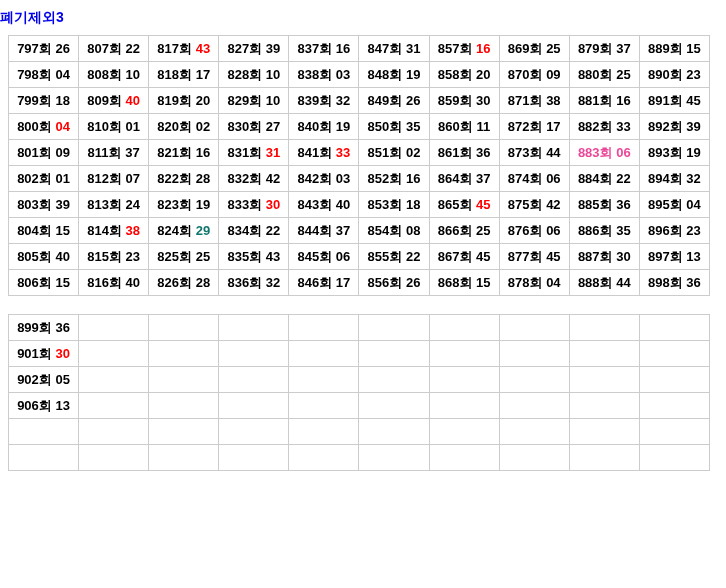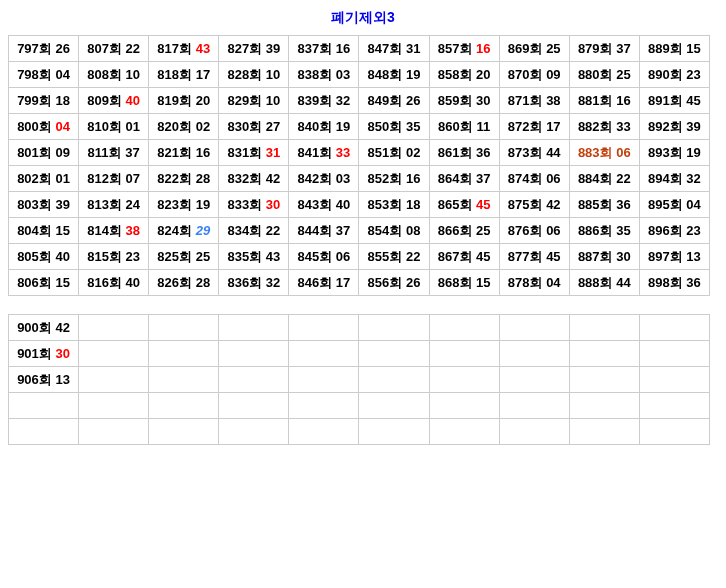--- a/index.html
+++ b/index.html
@@ -8,21 +8,21 @@
     background: #ffffff;
   }
   body {
     width: 726px;
     height: 588px;
     font-family: "Liberation Sans", "DejaVu Sans", sans-serif;
     overflow: hidden;
   }
   .page-title {
     padding-top: 9px;
-    text-align: center;
+    text-align: left;
     font-size: 14px;
     font-weight: bold;
     color: var(--title-color, #0000ee);
     letter-spacing: 0px;
   }
   table.draw-table {
     border-collapse: collapse;
     table-layout: fixed;
     width: 702px;
     margin-left: 8px;
@@ -100,21 +100,21 @@
       </tr>
       <tr>
         <td><span>801회</span> <span>09</span></td>
         <td><span>811회</span> <span>37</span></td>
         <td><span>821회</span> <span>16</span></td>
         <td><span>831회</span> <span style="color: rgb(255, 0, 0);">31</span></td>
         <td><span>841회</span> <span style="color: rgb(255, 0, 0);">33</span></td>
         <td><span>851회</span> <span>02</span></td>
         <td><span>861회</span> <span>36</span></td>
         <td><span>873회</span> <span>44</span></td>
-        <td style="color: #c2410c;"><span>883회</span> <span>06</span></td>
+        <td style="color: #ec4899;"><span>883회</span> <span>06</span></td>
         <td><span>893회</span> <span>19</span></td>
       </tr>
       <tr>
         <td><span>802회</span> <span>01</span></td>
         <td><span>812회</span> <span>07</span></td>
         <td><span>822회</span> <span>28</span></td>
         <td><span>832회</span> <span>42</span></td>
         <td><span>842회</span> <span>03</span></td>
         <td><span>852회</span> <span>16</span></td>
         <td><span>864회</span> <span>37</span></td>
@@ -130,21 +130,21 @@
         <td><span>843회</span> <span>40</span></td>
         <td><span>853회</span> <span>18</span></td>
         <td><span>865회</span> <span style="color: rgb(255, 0, 0);">45</span></td>
         <td><span>875회</span> <span>42</span></td>
         <td><span>885회</span> <span>36</span></td>
         <td><span>895회</span> <span>04</span></td>
       </tr>
       <tr>
         <td><span>804회</span> <span>15</span></td>
         <td><span>814회</span> <span style="color: rgb(255, 0, 0);">38</span></td>
-        <td><span>824회</span> <span style="color: #3b82f6; font-style: italic;">29</span></td>
+        <td><span>824회</span> <span style="color: #0f766e;">29</span></td>
         <td><span>834회</span> <span>22</span></td>
         <td><span>844회</span> <span>37</span></td>
         <td><span>854회</span> <span>08</span></td>
         <td><span>866회</span> <span>25</span></td>
         <td><span>876회</span> <span>06</span></td>
         <td><span>886회</span> <span>35</span></td>
         <td><span>896회</span> <span>23</span></td>
       </tr>
       <tr>
         <td><span>805회</span> <span>40</span></td>
@@ -169,33 +169,45 @@
         <td><span>878회</span> <span>04</span></td>
         <td><span>888회</span> <span>44</span></td>
         <td><span>898회</span> <span>36</span></td>
       </tr>
     </tbody>
 </table>
 
 <table class="draw-table bottom-table">
   <tbody id="bottom-table-body">
       <tr>
-        <td><span>900회</span> <span>42</span></td>
+        <td><span>899회</span> <span>36</span></td>
         <td></td>
         <td></td>
         <td></td>
         <td></td>
         <td></td>
         <td></td>
         <td></td>
         <td></td>
         <td></td>
       </tr>
       <tr>
         <td><span>901회</span> <span style="color: rgb(255, 0, 0);">30</span></td>
+        <td></td>
+        <td></td>
+        <td></td>
+        <td></td>
+        <td></td>
+        <td></td>
+        <td></td>
+        <td></td>
+        <td></td>
+      </tr>
+      <tr>
+        <td><span>902회</span> <span>05</span></td>
         <td></td>
         <td></td>
         <td></td>
         <td></td>
         <td></td>
         <td></td>
         <td></td>
         <td></td>
         <td></td>
       </tr>

